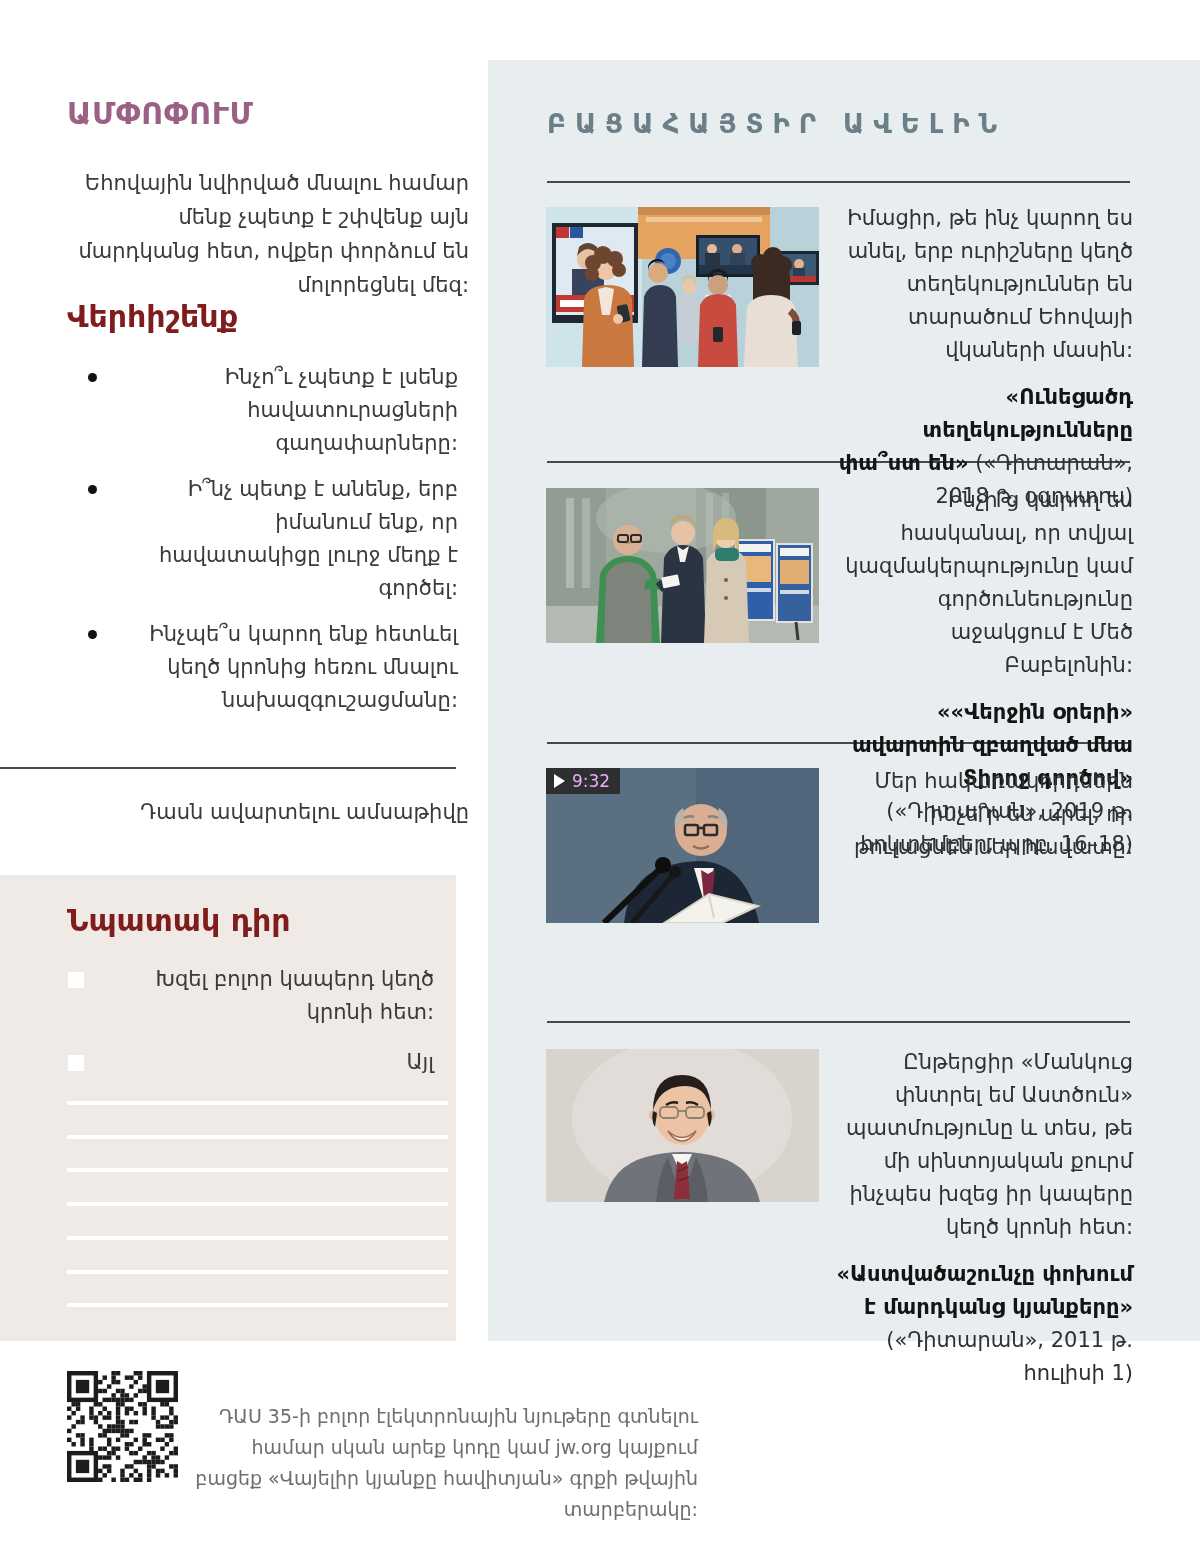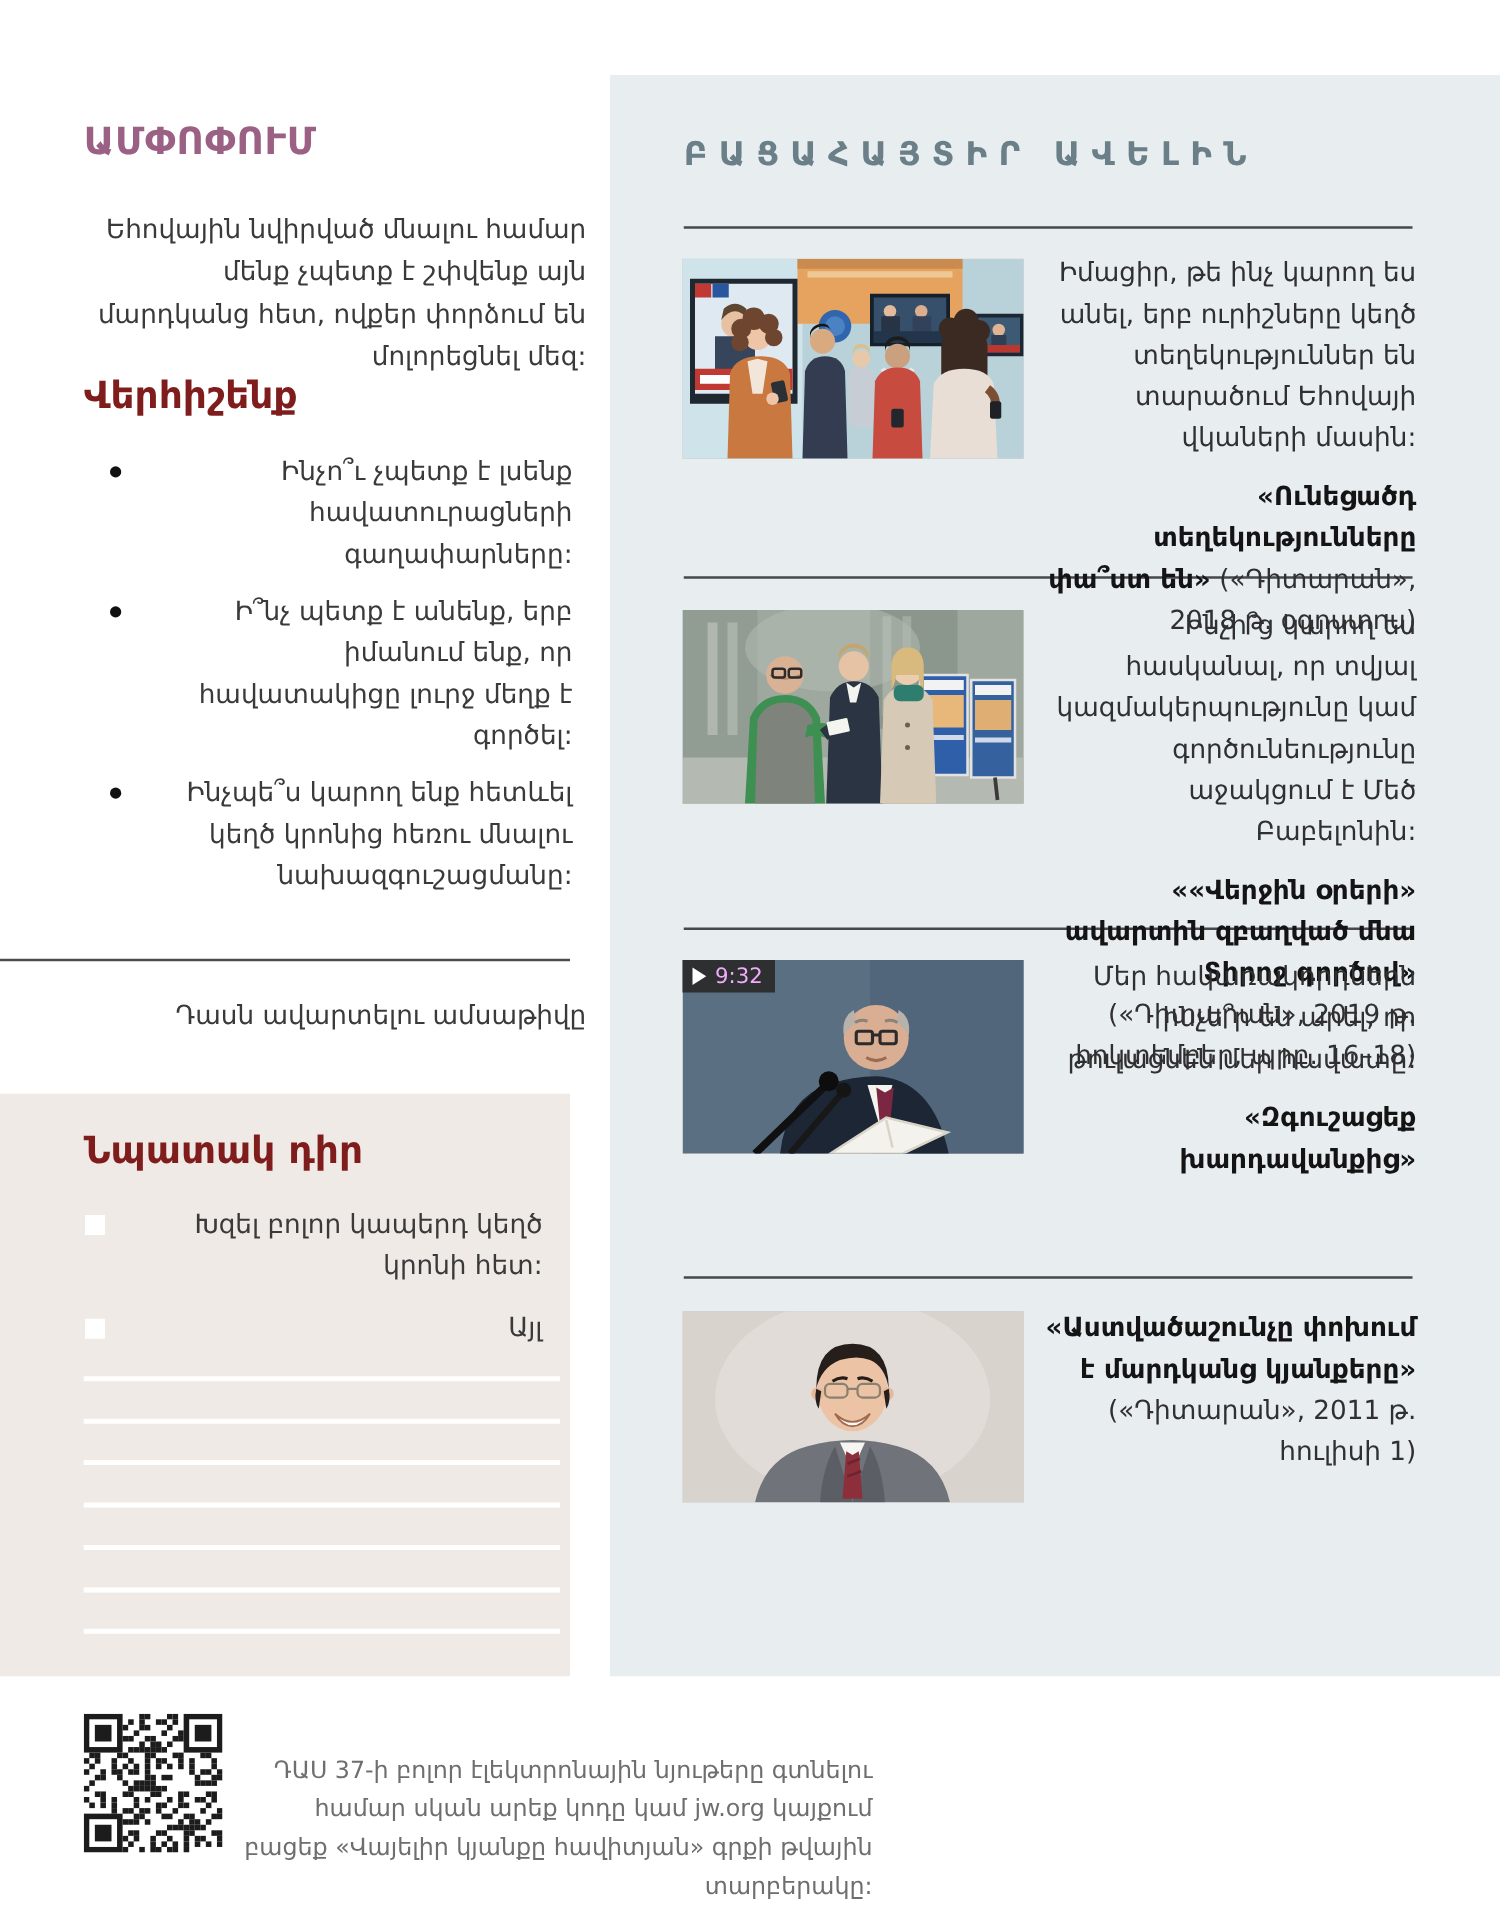--- a/index.html
+++ b/index.html
@@ -292,21 +292,21 @@
         <rect fill="#ffffff" x="4.44" y="4.44" width="22.200000000000003" height="22.200000000000003"></rect>
         <rect x="8.88" y="8.88" width="13.32" height="13.32"></rect>
         <rect x="79.92" y="0" width="31.080000000000002" height="31.080000000000002"></rect>
         <rect fill="#ffffff" x="84.36000000000001" y="4.44" width="22.200000000000003" height="22.200000000000003"></rect>
         <rect x="88.80000000000001" y="8.88" width="13.32" height="13.32"></rect>
         <rect x="0" y="79.92" width="31.080000000000002" height="31.080000000000002"></rect>
         <rect fill="#ffffff" x="4.44" y="84.36000000000001" width="22.200000000000003" height="22.200000000000003"></rect>
         <rect x="8.88" y="88.80000000000001" width="13.32" height="13.32"></rect>
       </svg></div>
 
-  <div class="abs footer-text" style="left:193px;top:1401px;width:505px;">ԴԱՍ 37-ի բոլոր էլեկտրոնային նյութերը գտնելու համար սկան արեք կոդը կամ jw.org կայքում բացեք «Վայելիր կյանքը հավիտյան» գրքի թվային տարբերակը:</div>
+  <div class="abs footer-text" style="left:193px;top:1401px;width:505px;">ԴԱՍ 35-ի բոլոր էլեկտրոնային նյութերը գտնելու համար սկան արեք կոդը կամ jw.org կայքում բացեք «Վայելիր կյանքը հավիտյան» գրքի թվային տարբերակը:</div>
 
   <div class="abs panel" style="left:488px;top:60px;width:712px;height:1281px;"></div>
 
   <div class="abs panel-title" style="left:547px;top:109px;">ԲԱՑԱՀԱՅՏԻՐ ԱՎԵԼԻՆ</div>
 
   <div class="abs sep" style="left:547px;top:181px;width:583px;"></div>
   <div class="abs sep" style="left:547px;top:461px;width:583px;"></div>
   <div class="abs sep" style="left:547px;top:742px;width:583px;"></div>
   <div class="abs sep" style="left:547px;top:1021px;width:583px;"></div>
 
@@ -486,20 +486,20 @@
     <p class="lead"><span class="ttl">«Ունեցածդ տեղեկությունները փա՞ստ են»</span><span class="ref"> («Դիտարան», 2018 թ. օգոստոս)</span></p>
   </div>
 
   <div class="abs item-text" style="left:835px;top:484px;">
     <p class="lead">Ինչի՞ց կարող ես հասկանալ, որ տվյալ կազմակերպությունը կամ գործունեությունը աջակցում է Մեծ Բաբելոնին:</p>
     <p class="lead"><span class="ttl">««Վերջին օրերի» ավարտին զբաղված մնա Տիրոջ գործով»</span><span class="ref"> («Դիտարան», 2019 թ. հոկտեմբեր, պրբ. 16–18)</span></p>
   </div>
 
   <div class="abs item-text" style="left:835px;top:765px;">
     <p class="lead">Մեր հակառակորդներն ինչե՞ր են արել, որ թուլացնեն մեր հավատը:</p>
-    <p class="lead"><span class="ttl">«Զգուշացեք խարդավանքից»</span><span class="ref"></span></p>
   </div>
 
   <div class="abs item-text" style="left:835px;top:1046px;">
+    <p class="lead">Ընթերցիր «Մանկուց փնտրել եմ Աստծուն» պատմությունը և տես, թե մի սինտոյական քուրմ ինչպես խզեց իր կապերը կեղծ կրոնի հետ:</p>
     <p class="lead"><span class="ttl">«Աստվածաշունչը փոխում է մարդկանց կյանքերը»</span><span class="ref"> («Դիտարան», 2011 թ. հուլիսի 1)</span></p>
   </div>
 
 </div>
 
 </body></html>

